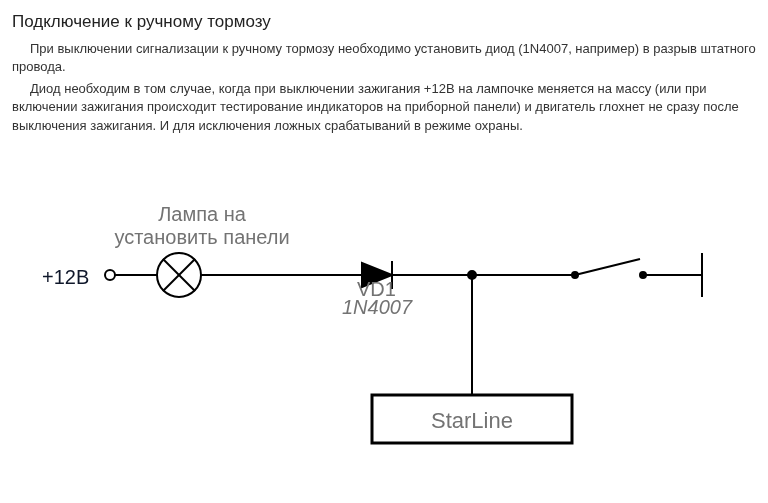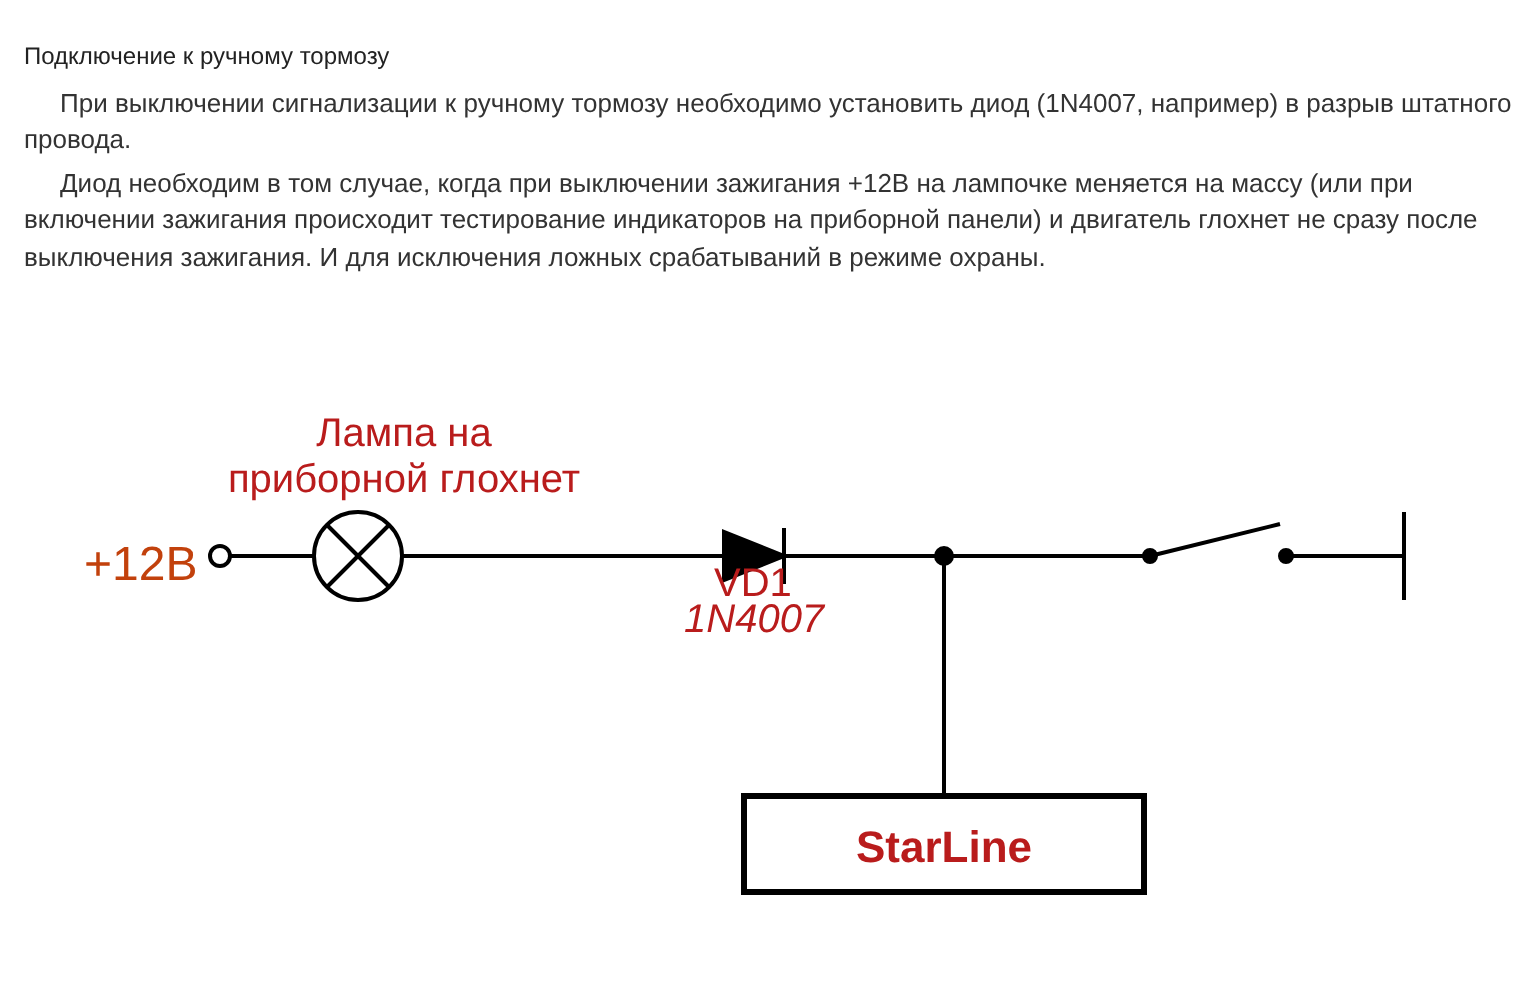--- a/index.html
+++ b/index.html
@@ -7,45 +7,45 @@
     padding: 8px 12px;
     font-family: Arial, Helvetica, sans-serif;
     font-size: 13px;
     line-height: 1.4;
     color: #333;
     background: #fff;
     width: 768px;
     box-sizing: border-box;
   }
   h2 {
-    font-size: 12px;
+    font-size: 17px;
     font-weight: normal;
-    margin: 12px 0 6px 0;
+    margin: 2px 0 6px 0;
     color: #222;
   }
   p {
     margin: 0 0 4px 0;
     text-indent: 18px;
   }
   .diagram {
     position: relative;
     width: 744px;
     height: 300px;
     margin-top: 40px;
   }
   .lbl {
     position: absolute;
     font-family: Arial, sans-serif;
-    color: #b91c1c;
+    color: #737373;
     white-space: nowrap;
     text-align: center;
   }
   .v12 {
-    color: #c2410c;
-    font-size: 24px;
+    color: #0f172a;
+    font-size: 20px;
     font-weight: normal;
   }
   .comp-lbl {
     font-size: 20px;
     line-height: 1.15;
   }
   .diode-lbl {
     font-size: 20px;
   }
   .box-lbl {
@@ -96,25 +96,25 @@
       <line x1="460" y1="100" x2="460" y2="220"></line>
 
       <rect x="360" y="220" width="200" height="48" stroke-width="3"></rect>
     </g>
   </svg>
 
   <div class="lbl v12" style="left:30px; top:88px;">+12В</div>
 
   <div class="lbl comp-lbl" style="left:90px; top:28px; width:200px;">
     <span>Лампа на</span><br>
-    <span>приборной глохнет</span>
+    <span>установить панели</span>
   </div>
 
   <div class="lbl diode-lbl" style="left:345px; top:60px;margin-top:40px;">VD1</div>
   <div class="lbl diode-lbl" style="left:330px; top:118px;font-style:italic;">1N4007</div>
 
   <div class="lbl comp-lbl" style="left:500px; top:28px; width:220px;">
     <br>
   </div>
 
-  <div class="lbl box-lbl" style="left:360px; top:231px; width:200px;font-weight:bold;">StarLine</div>
+  <div class="lbl box-lbl" style="left:360px; top:231px; width:200px;">StarLine</div>
 
 </div>
 
 </body></html>

